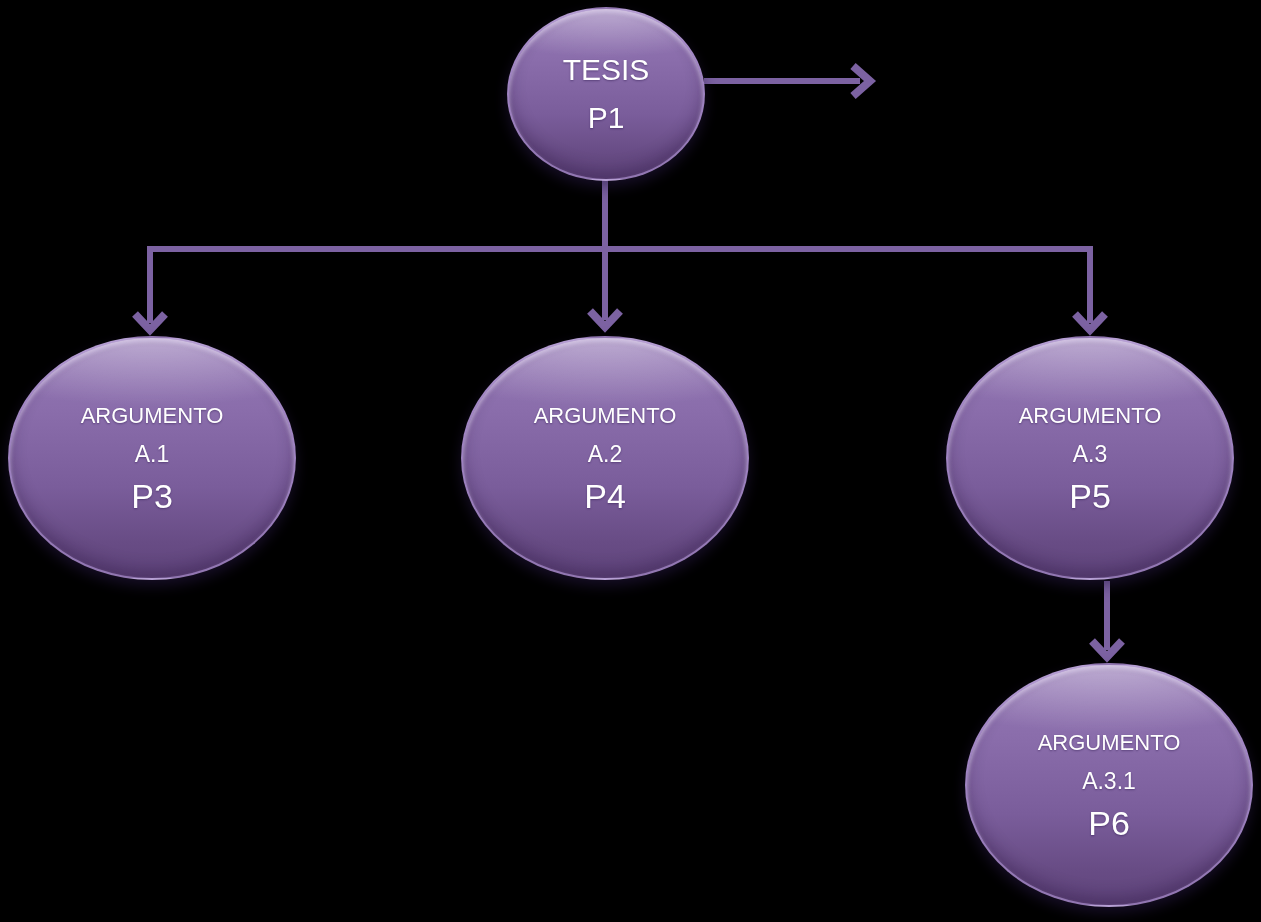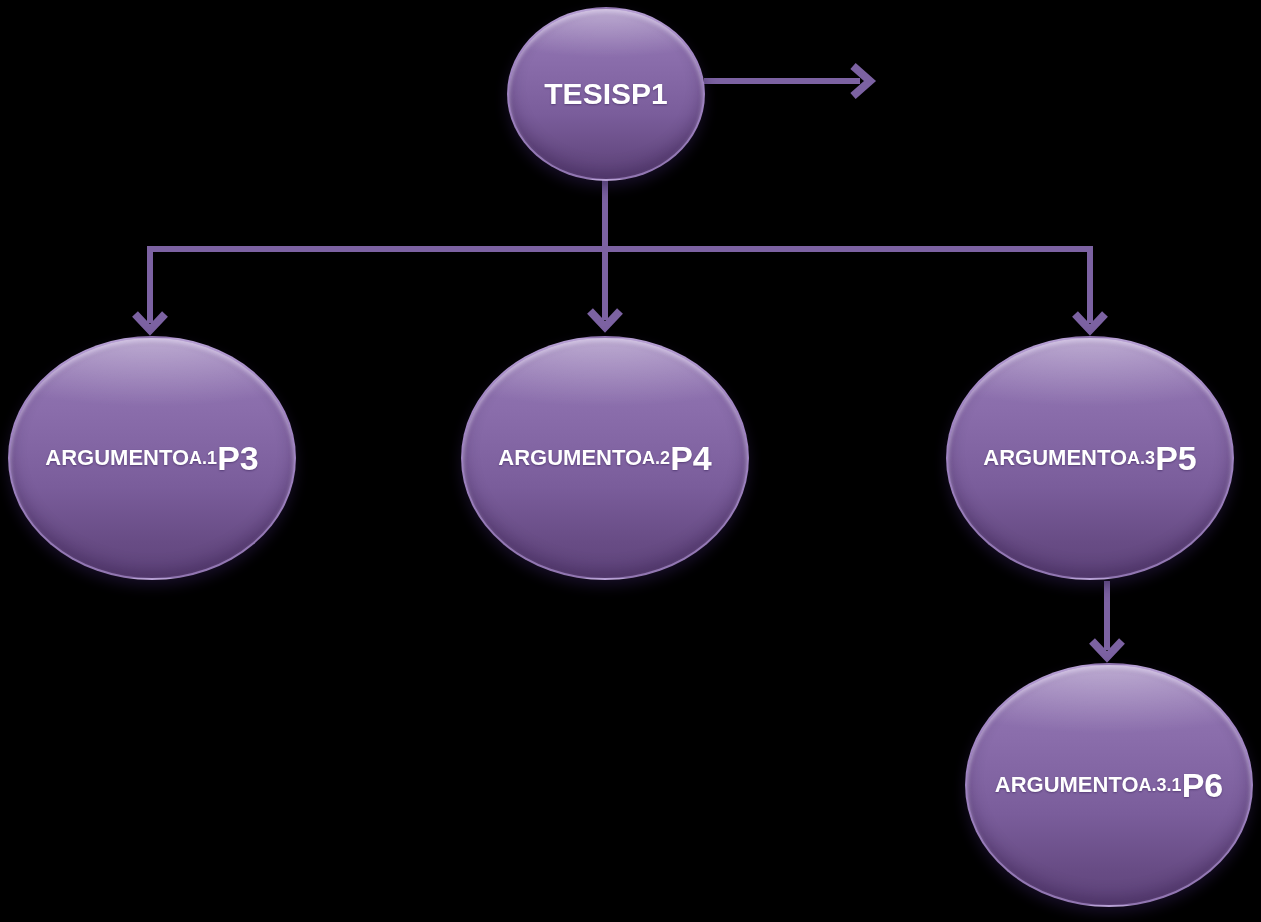--- a/index.html
+++ b/index.html
@@ -19,45 +19,45 @@
     position: absolute;
     left: 0;
     top: 0;
     width: 1261px;
     height: 922px;
   }
   .node {
     position: absolute;
     border-radius: 50%;
     display: flex;
-    flex-direction: row;
+    flex-direction: column;
     align-items: center;
     justify-content: center;
     text-align: left;
     color: #ffffff;
-    font-weight: bold;
+    font-weight: normal;
     background:
       radial-gradient(ellipse 130% 55% at 50% -10%, rgba(255,255,255,0.50) 0%, rgba(255,255,255,0.18) 45%, rgba(255,255,255,0) 70%),
       linear-gradient(to bottom, #9579b6 0%, #8a6dab 30%, #7a5d9b 62%, #684c85 85%, #60457c 100%);
     border: 2px solid rgba(178,152,214,0.60);
     box-shadow:
       inset 0 3px 4px rgba(238,228,252,0.55),
       inset 0 -8px 16px rgba(30,10,50,0.30),
       0 6px 14px rgba(40,25,70,0.55);
     box-sizing: border-box;
     text-shadow: 0 1px 2px rgba(40,20,70,0.45);
   }
   .node-tesis   { left: 507px; top: 7px;   width: 198px; height: 174px; }
   .node-a1      { left: 8px;   top: 336px; width: 288px; height: 244px; }
   .node-a2      { left: 461px; top: 336px; width: 288px; height: 244px; }
   .node-a3      { left: 946px; top: 336px; width: 288px; height: 244px; }
   .node-a31     { left: 965px; top: 663px; width: 288px; height: 244px; }
   .line-lg { font-size: 30px; line-height: 48px; }
   .line-md { font-size: 22px; line-height: 38px; }
-  .line-sm { font-size: 18px; line-height: 38px; }
+  .line-sm { font-size: 23px; line-height: 38px; }
   .line-xl { font-size: 34px; line-height: 46px; }
 </style>
 </head>
 <body>
 
 <div id="canvas">
 
   <svg id="connectors" viewBox="0 0 1261 922" xmlns="http://www.w3.org/2000/svg">
     <g stroke="#7c62a2" fill="none">
 

